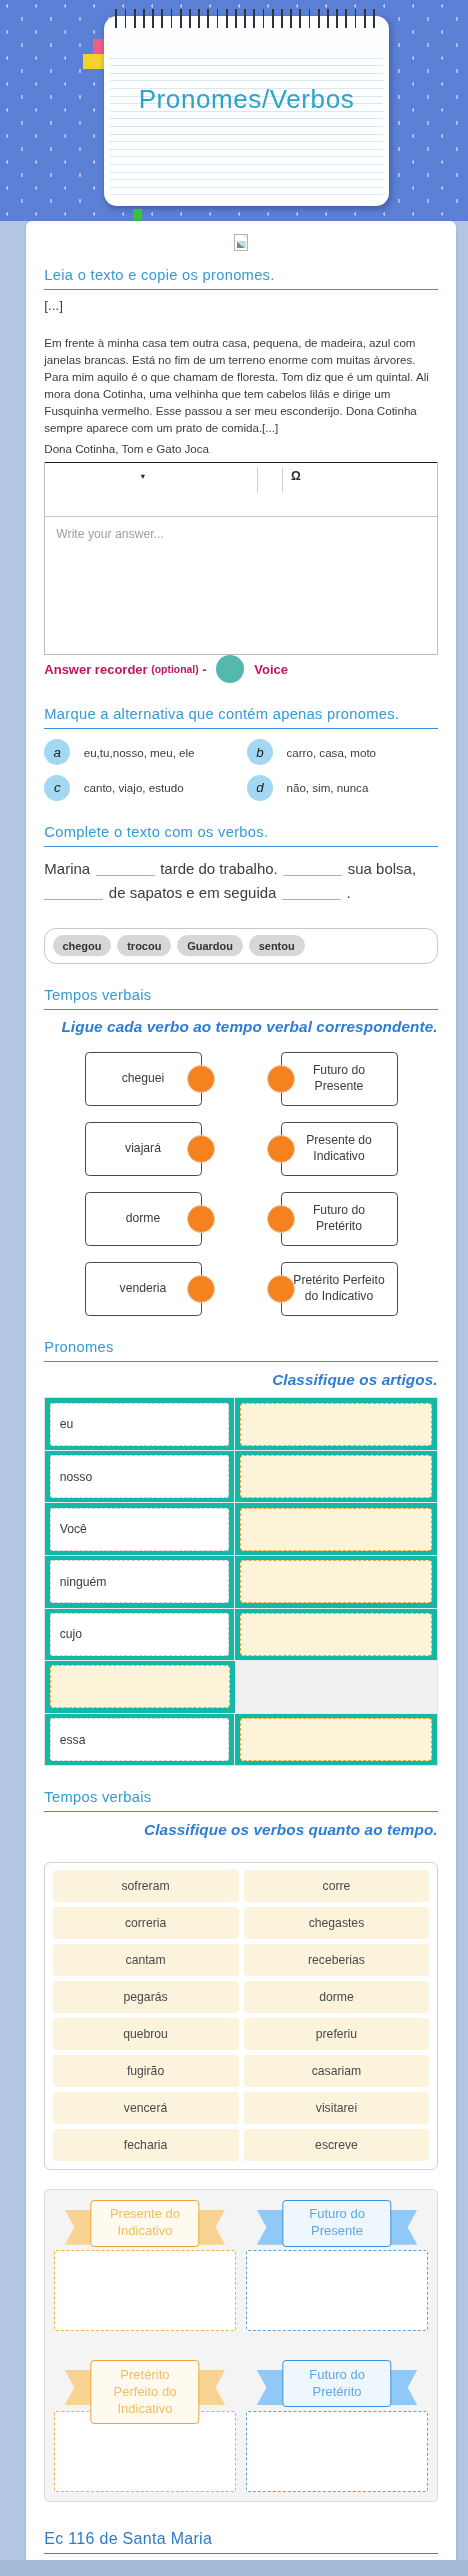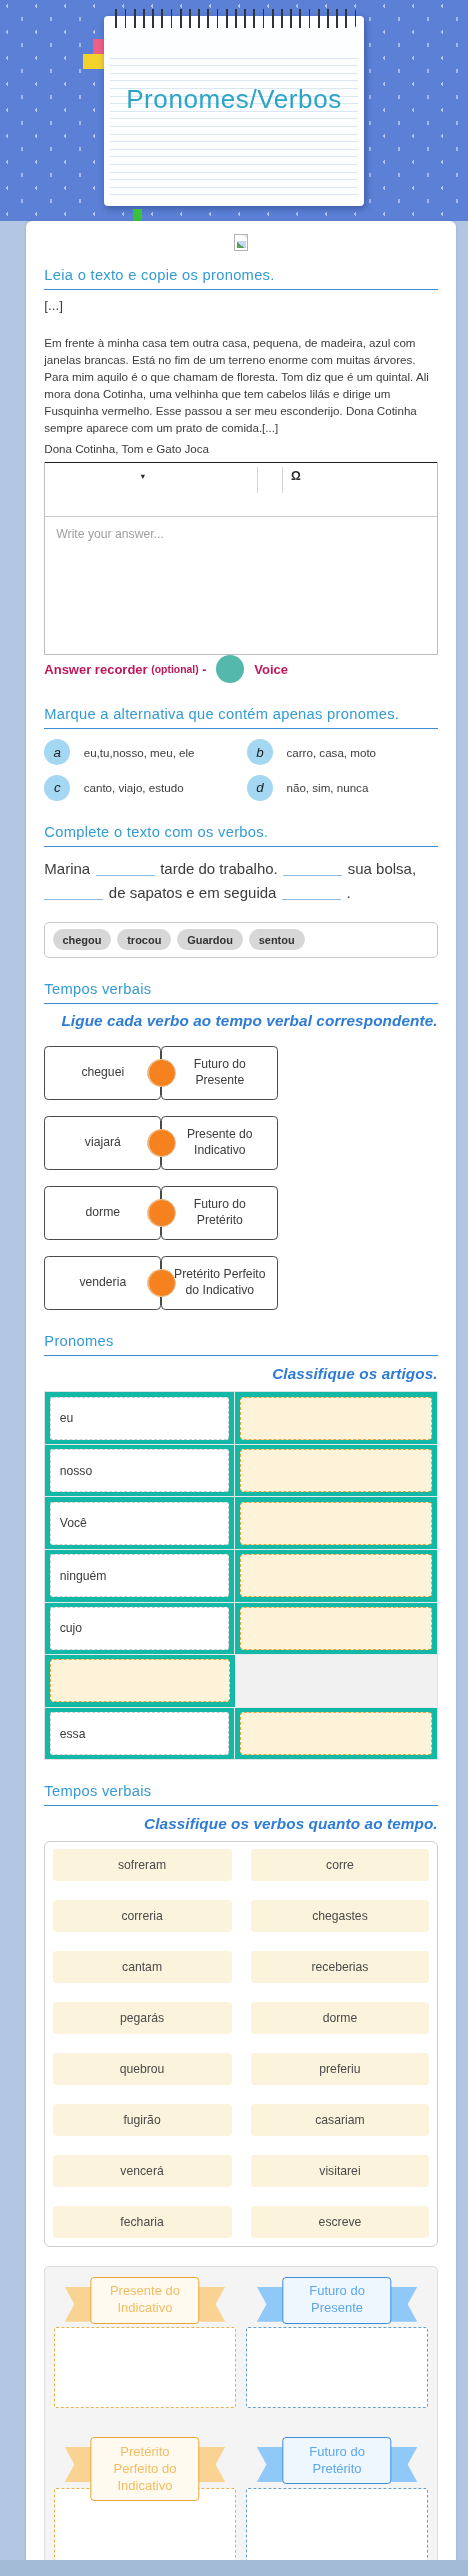--- a/index.html
+++ b/index.html
@@ -9,22 +9,22 @@
 
   
   .hero { position:relative; width:469px; height:221px;
     background-color:#5b80d6;
     background-image:
       radial-gradient(ellipse 1.5px 3.1px at 7.3px 6.1px, rgba(255,255,255,.55) 60%, transparent 65%),
       radial-gradient(ellipse 1.5px 3.1px at 22px 19px, rgba(255,255,255,.45) 60%, transparent 65%);
     background-size:29px 26px; }
   .tab-pink { position:absolute; left:93px; top:39px; width:12.2px; height:15.3px; background:#ee5f84; }
   .tab-yellow { position:absolute; left:83px; top:54px; width:23px; height:15.3px; background:#f4d32c; }
-  .paper { position:absolute; left:104px; top:16px; width:260px; height:190px; background:#fdfeff;
-    box-shadow:1.8px 2.4px 6.1px rgba(20,30,80,.35); border-radius:4px; }
+  .paper { position:absolute; left:104px; top:16px; width:285px; height:190px; background:#fdfeff;
+    box-shadow:1.8px 2.4px 6.1px rgba(20,30,80,.35); border-radius:13px; }
   .paper .lines { position:absolute; left:6.1px; right:6.1px; top:35px; bottom:6.1px;
     background:repeating-linear-gradient(to bottom, transparent 0 6.7px, #d9e6f4 6.7px 7.6px); }
   .coils { position:absolute; left:8.5px; right:8.5px; top:-7.3px; height:19.5px;
     background:repeating-linear-gradient(90deg, transparent 0 2.4px, #30343a 2.4px 4.3px, transparent 4.3px 9.2px);
     border-radius:2.4px; }
   .paper-title { position:absolute; left:0; right:0; top:68px; text-align:center;
     font-size:26px; letter-spacing:0.6px; color:#2ba4c6; font-weight:500; }
 
   
   .green-tab { position:absolute; left:133px; top:209px; width:9.2px; height:13.4px; background:#38c23c; }
@@ -66,45 +66,45 @@
   .opts { display:grid; grid-template-columns:1fr 1fr; gap:9.8px 12.2px; margin-top:9.8px; }
   .opt { display:flex; align-items:center; cursor:pointer; }
   .opt-circle { width:26px; height:26px; border-radius:50%; background:#a3d7f2; display:flex; align-items:center;
     justify-content:center; font-size:13.4px; font-style:italic; color:#222; flex:0 0 26px; }
   .opt-label { font-size:11.6px; color:#3c3c3c; margin-left:13.4px; }
 
   
   .cloze { font-size:15px; color:#3c3c3c; margin-top:9.8px; line-height:24.4px; }
   .cloze .line2 { display:block; }
   .blank { display:inline-block; width:59px; height:12.2px; border-bottom:1.2px solid #8db8e4; margin:0 5.5px; vertical-align:middle; cursor:pointer; }
-  .bank { border:0.6px solid #c9c9c9; border-radius:5px; margin-top:16px; padding:6.7px 7.3px; display:flex; gap:6.1px; }
+  .bank { border:0.6px solid #c9c9c9; border-radius:12px; margin-top:22px; padding:6.7px 7.3px; display:flex; gap:6.1px; }
   .chip { background:#d7d7d7; border-radius:10.4px; padding:4.3px 9.8px; font-size:11px; font-weight:700; color:#333; cursor:grab; }
 
   
-  .match-row { display:flex; margin-top:16px; }
+  .match-row { display:flex; justify-content:center; gap:79px; margin-top:16px; }
   .match-box { position:relative; width:117px; height:54px; border:1.2px solid #4a4a4a; border-radius:4.3px;
     display:flex; align-items:center; justify-content:center; text-align:center; font-size:12.2px; color:#3c3c3c;
     padding:2.4px 8.5px; line-height:1.3; }
   .dot { position:absolute; top:50%; width:28px; height:28px; border-radius:50%; background:#f6821f;
     border:1.8px solid #edc49c; transform:translateY(-50%); cursor:pointer; }
   .dot.r { right:-14.7px; } .dot.l { left:-14.7px; }
 
   
   .art-table { margin-top:8.5px; border:0.6px solid #e2e2e2; background:#f1f1f1; }
   .art-row { display:grid; grid-template-columns:48.5% 51.5%; border-bottom:1.2px solid #e9e9e9; }
   .art-row:last-child { border-bottom:none; }
   .art-cell { background:#14b8a6; padding:4.3px 4.9px;text-align:right; }
   .art-cell.left { border-right:1.2px solid #e9e9e9; }
   .word-box { height:43px; border:1.2px dashed #cdcdcd; border-radius:2.4px; background:#fff; display:flex;
     align-items:center; padding-left:8.5px; font-size:12.2px; color:#3c3c3c; cursor:grab; }
   .drop-box { height:43px; border:1.2px dashed #e8a33d; border-radius:3.7px; background:#fdf3d8; cursor:pointer; }
 
   
-  .verb-grid { margin-top:8px; border:0.6px solid #cfcfcf; border-radius:6.1px; padding:7.3px; display:grid;
-    grid-template-columns:1fr 1fr; gap:19px; }
+  .verb-grid { margin-top:23px; border:0.6px solid #cfcfcf; border-radius:6.1px; padding:7.3px; display:grid;
+    grid-template-columns:1fr 1fr; gap:5px; }
   .verb-chip { background:#fcf3dc; border-radius:3.7px; height:32px; display:flex; align-items:center;
     justify-content:center; font-size:12.2px; color:#4a4a4a; cursor:grab; }
 
   
   .cats { margin-top:19.5px; background:#f4f4f4; border:0.6px solid #dddddd; border-radius:4.9px; padding:9.8px 8.5px;
     display:grid; grid-template-columns:1fr 1fr; gap:29px 9.8px; }
   .cat { position:relative; padding-top:26px; }
   .banner { position:absolute; top:0; left:50%; transform:translateX(-50%); z-index:2; min-width:60%;
     padding:5.5px 8.5px; border-radius:3.7px; border:1.2px solid; text-align:center; font-size:13px; line-height:1.3; }
   .wing { position:absolute; top:9.8px; width:32px; height:35px; z-index:1; }

